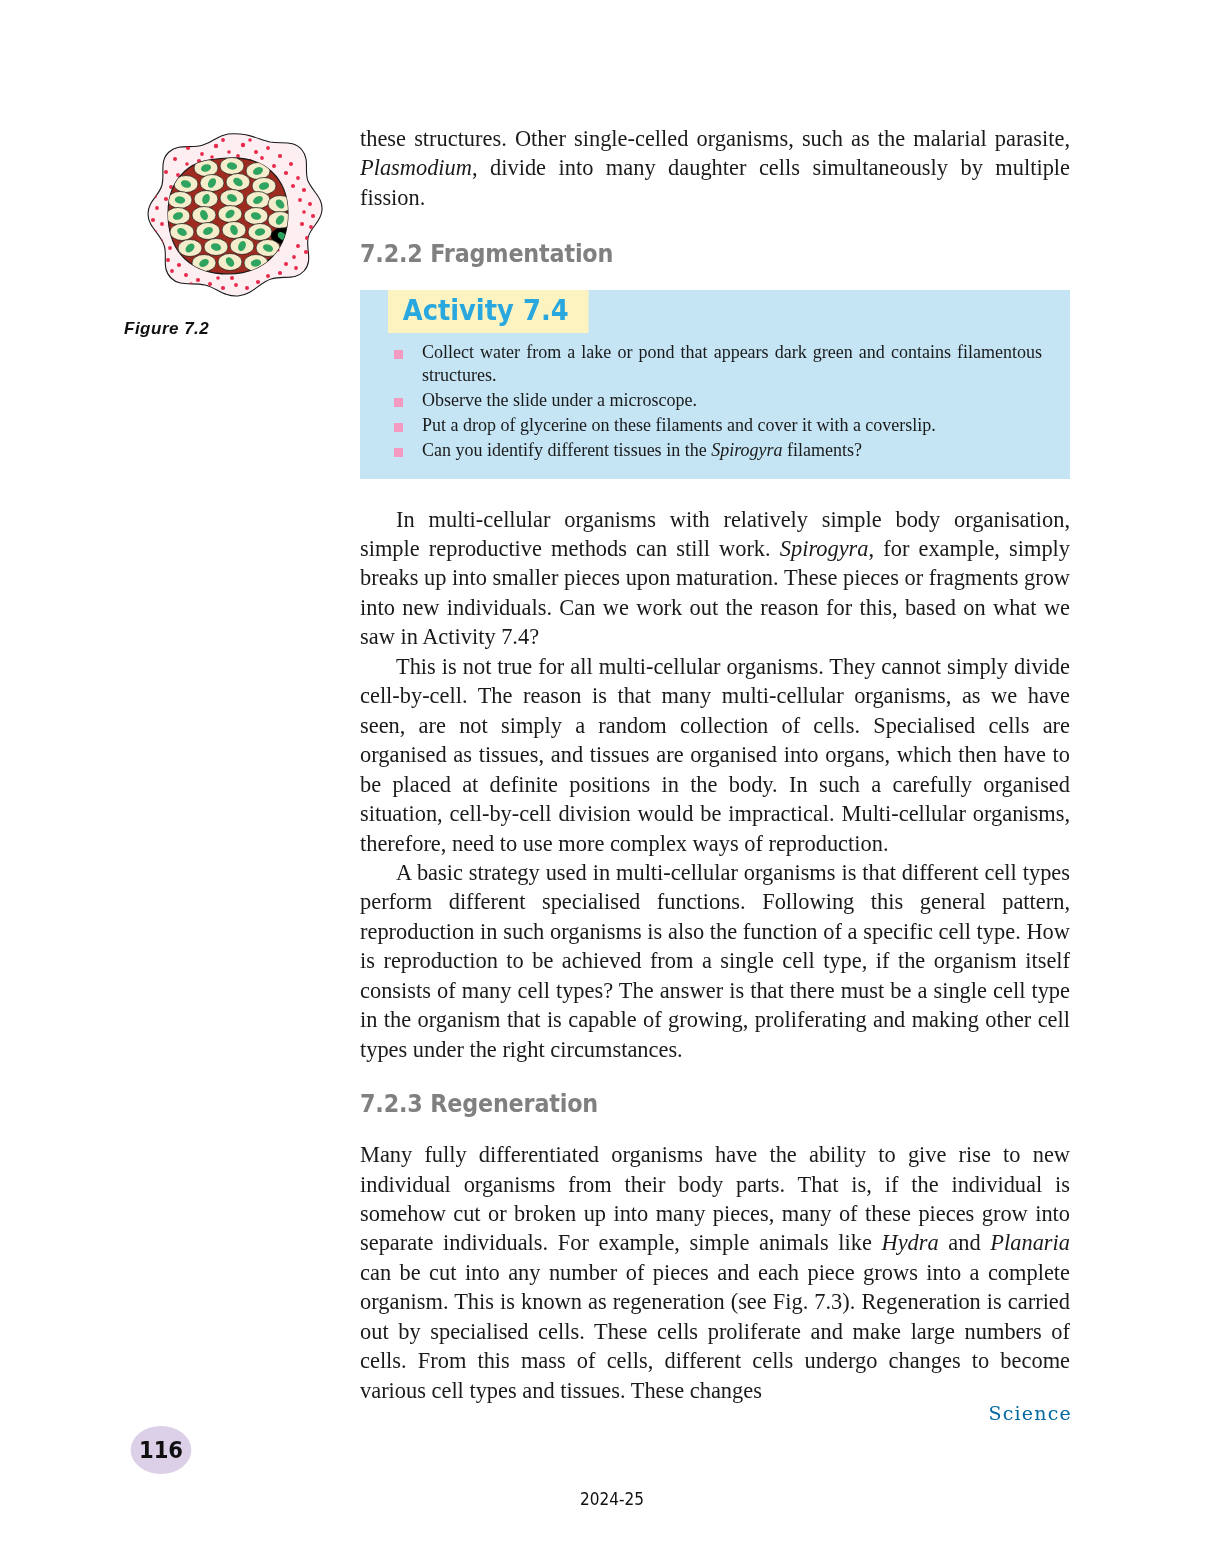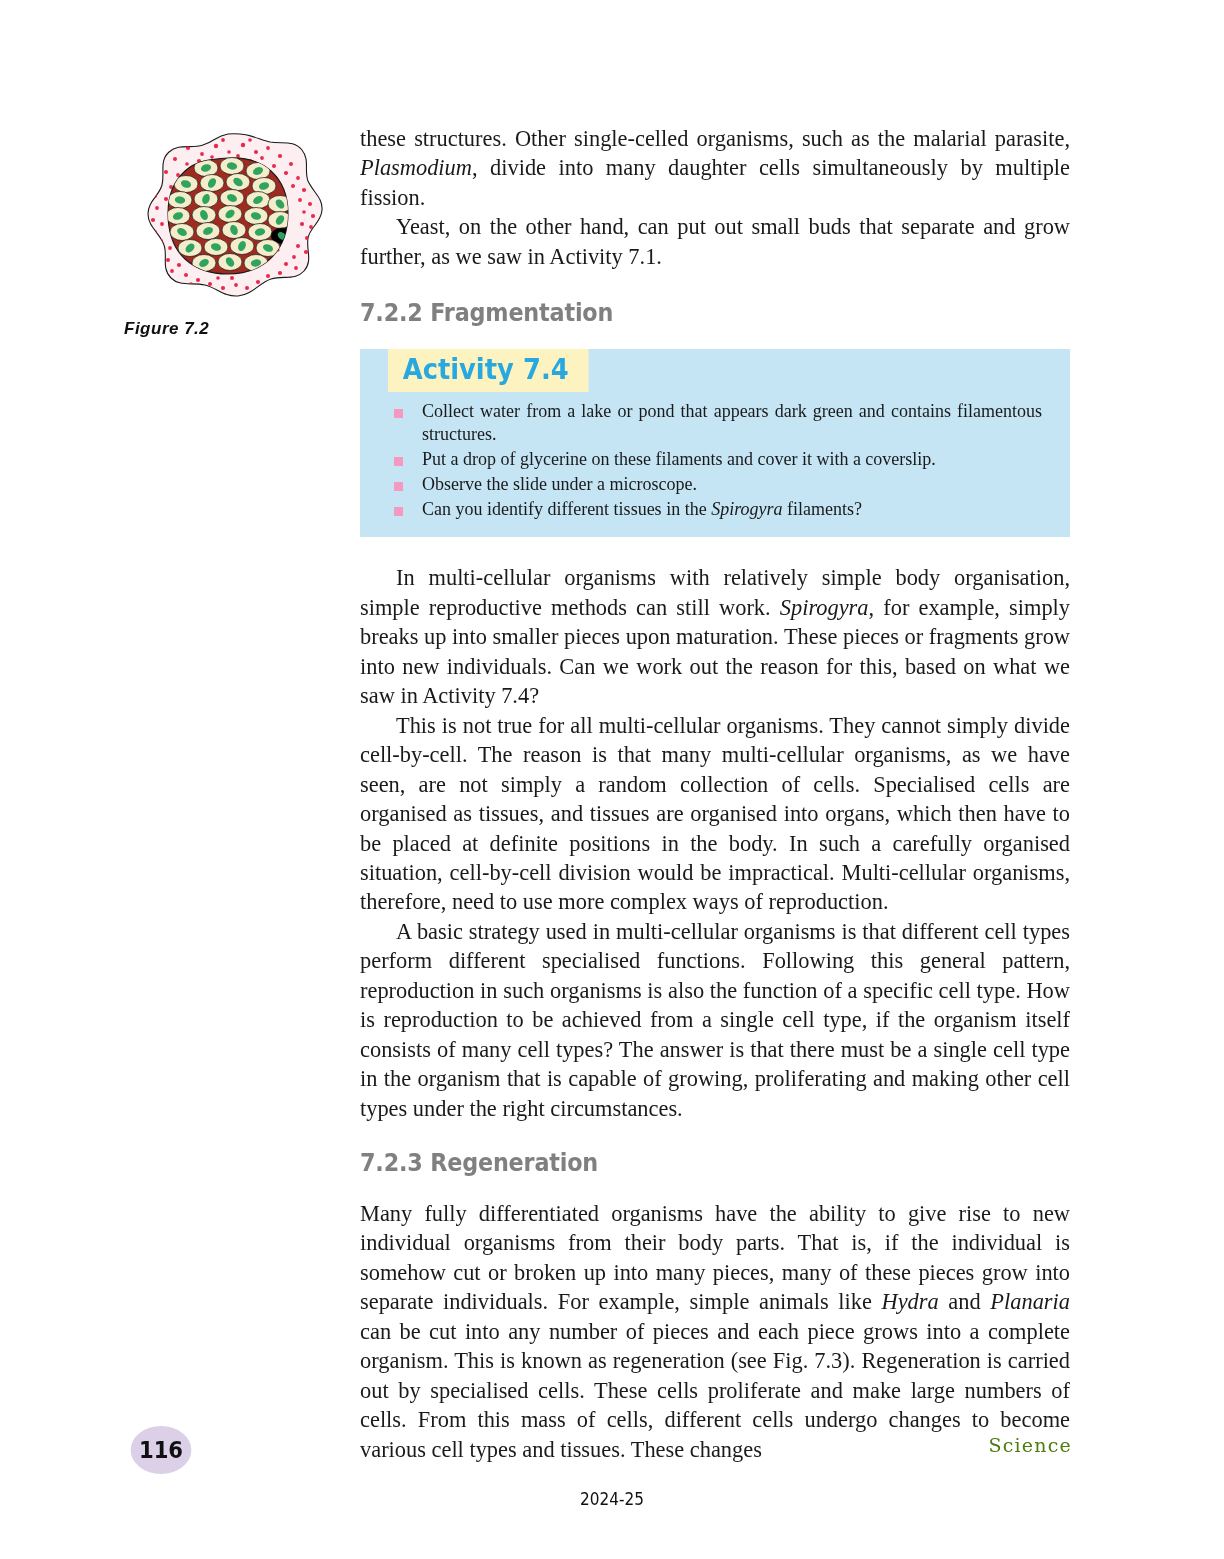--- a/index.html
+++ b/index.html
@@ -141,25 +141,25 @@
     justify-content: center;
     font-family: "DejaVu Sans", sans-serif;
     font-weight: bold;
     font-size: 23px;
     color: #101010;
     transform: scaleX(0.92);
   }
   #footer-subject {
     position: absolute;
     right: 152px;
-    top: 1434px;
+    top: 1402px;
     font-family: "DejaVu Serif", serif;
     font-size: 19px;
     letter-spacing: 1.2px;
-    color: #4d7c0f;
+    color: #0369a1;
   }
   #footer-year {
     position: absolute;
     left: 0;
     right: 0;
     top: 1489px;
     text-align: center;
     font-family: "DejaVu Sans", sans-serif;
     font-size: 17px;
     color: #111;
@@ -362,40 +362,39 @@
 
   <div id="figure-caption">
     <span class="fig-title">Figure 7.2</span>
   </div>
 </div>
 
 <div id="main-column">
 
   <p class="body-text">these structures. Other single-celled organisms, such as the malarial parasite, <i>Plasmodium</i>, divide into many daughter cells simultaneously by multiple fission.</p>
 
-  <p class="body-text indent" style="margin-top:0;">Yeast, on the other hand, can put out small buds that separate and grow further, as we saw in Activity 7.1.</p>
 
   <h2 class="section-heading" style="margin-top:28px; margin-bottom:22px;">7.2.2 Fragmentation</h2>
 
   <div id="activity-box">
     <div id="activity-banner">
       <span>Activity</span><span class="act-num">7.4</span>
     </div>
     <ul id="activity-list">
       <li>
         <span class="bullet-marker"></span>
         <span>Collect water from a lake or pond that appears dark green and contains filamentous structures.</span>
       </li>
       <li>
         <span class="bullet-marker"></span>
-        <span>Put a drop of glycerine on these filaments and cover it with a coverslip.</span>
+        <span>Observe the slide under a microscope.</span>
       </li>
       <li>
         <span class="bullet-marker"></span>
-        <span>Observe the slide under a microscope.</span>
+        <span>Put a drop of glycerine on these filaments and cover it with a coverslip.</span>
       </li>
       <li>
         <span class="bullet-marker"></span>
         <span>Can you identify different tissues in the <i>Spirogyra</i> filaments?</span>
       </li>
     </ul>
   </div>
 
   <p class="body-text indent" style="margin-top:26px;">In multi-cellular organisms with relatively simple body organisation, simple reproductive methods can still work. <i>Spirogyra</i>, for example, simply breaks up into smaller pieces upon maturation. These pieces or fragments grow into new individuals. Can we work out the reason for this, based on what we saw in Activity 7.4?</p>
 

